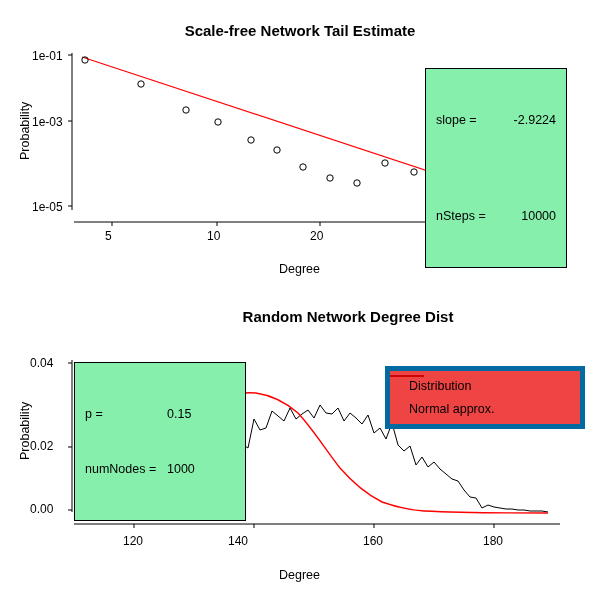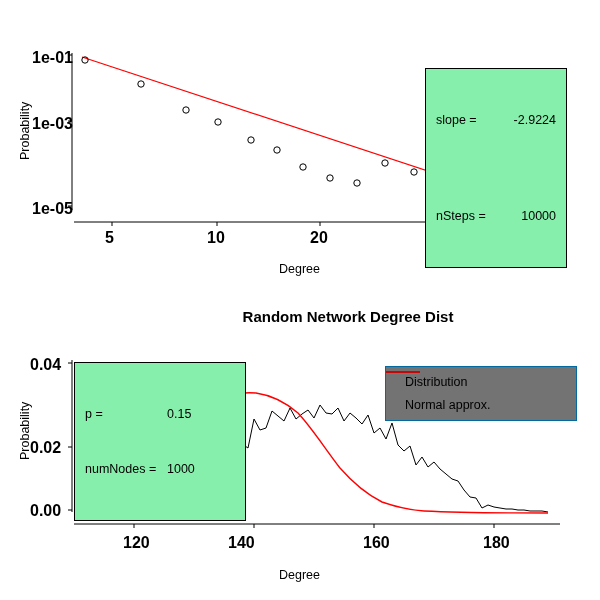--- a/index.html
+++ b/index.html
@@ -2,33 +2,34 @@
 <html><head>
 <meta charset="utf-8">
 <style>
   html,body{margin:0;padding:0;background:#ffffff;}
   body{width:600px;height:600px;font-family:"Liberation Sans",sans-serif;color:#000;}
   #root{position:relative;width:600px;height:600px;overflow:hidden;}
   .panel{position:absolute;left:0;width:600px;}
   .ptitle{position:absolute;width:600px;text-align:center;font-weight:bold;font-size:15px;}
   .axislabel{position:absolute;font-size:12.5px;}
   .ylabel{transform:rotate(-90deg);transform-origin:left top;white-space:nowrap;}
-  .ticklab{position:absolute;font-size:16px;font-weight:bold;}
+  .ticklab{position:absolute;font-size:12px;}
   svg{position:absolute;left:0;top:0;overflow:visible;}
-  .legendbox{position:absolute;border:1px solid #0369a1;background:#737373;}
+  .legendbox{position:absolute;border:5px solid #0369a1;background:#ef4444;}
   .legrow{display:flex;align-items:center;font-size:12.5px;white-space:nowrap;}
   .annbox{position:absolute;border:1px solid #000;background:#86efac;padding:6px 10px;font-size:12.5px;line-height:1.45;white-space:pre;}
 </style>
 </head>
 <body>
 
 <div id="root">
 
   <div class="panel" style="top:0;height:300px;">
 
+    <div class="ptitle" style="top:22px;">Scale-free Network Tail Estimate</div>
 
     <div class="axislabel ylabel" style="left:18px;top:160px;">Probability</div>
     <div class="axislabel" style="left:279px;top:262px;">Degree</div>
 
     <div class="ticklab" style="left:32px;top:49px;">1e-01</div>
     <div class="ticklab" style="left:32px;top:115px;">1e-03</div>
     <div class="ticklab" style="left:32px;top:200px;">1e-05</div>
 
     <div class="ticklab" style="left:105px;top:229px;">5</div>
     <div class="ticklab" style="left:207px;top:229px;">10</div>

